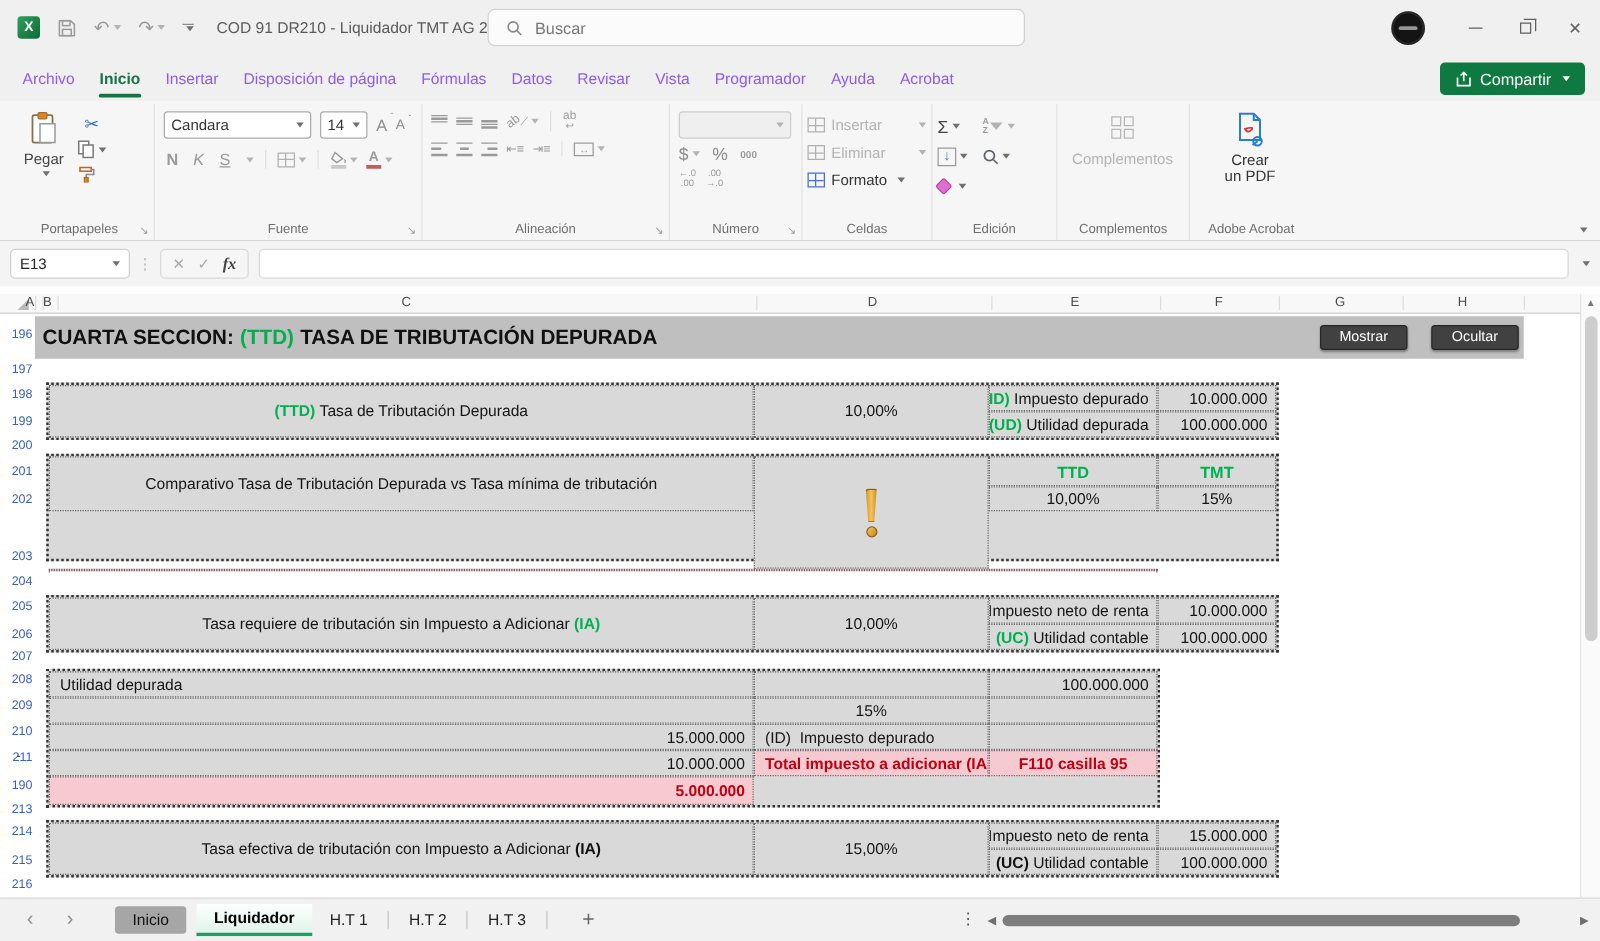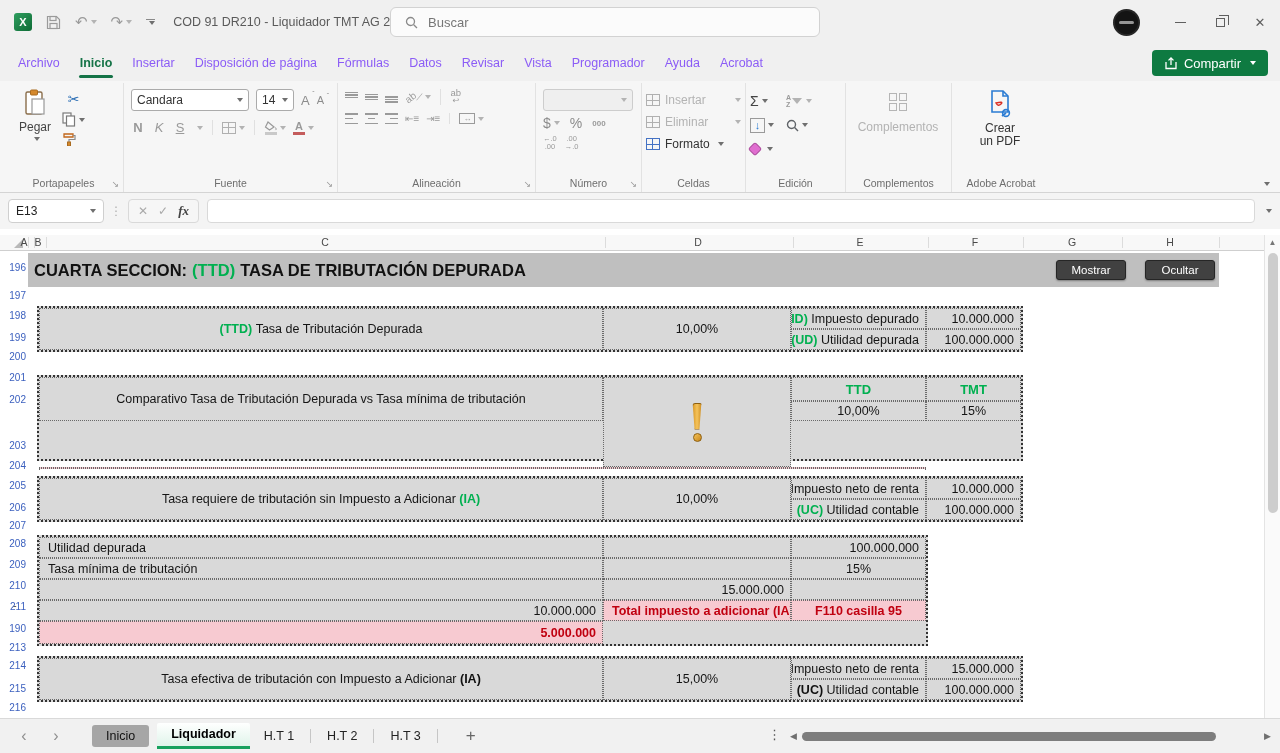--- a/index.html
+++ b/index.html
@@ -515,21 +515,21 @@
 
   <div class="xtable" style="left:37px;top:71px;width:986px;height:46px;grid-template-columns:564px 188px 135px 95px;grid-template-rows:21px 21px">
     <div class="xc cc" style="grid-row:1/3"><span class="grn">(TTD)</span><span>&nbsp;</span><span>Tasa de Tributación Depurada</span></div>
     <div class="xc rr"><span class="grn">(ID)</span><span>&nbsp;</span><span>Impuesto depurado</span></div>
     <div class="xc rr">10.000.000</div>
     <div class="xc cc" style="grid-row:1/3">10,00%</div>
     <div class="xc rr"><span class="grn">(UD)</span><span>&nbsp;</span><span>Utilidad depurada</span></div>
     <div class="xc rr">100.000.000</div>
   </div>
 
-  <div class="xtable" style="left:37px;top:140px;width:986px;height:86px;grid-template-columns:564px 188px 135px 95px;grid-template-rows:24px 20px 46px">
+  <div class="xtable" style="left:37px;top:128px;width:986px;height:86px;grid-template-columns:564px 188px 135px 95px;grid-template-rows:24px 20px 46px">
     <div class="xc cc" style="grid-row:1/3">Comparativo Tasa de Tributación Depurada vs Tasa mínima de tributación</div>
     <div class="xc cc"><span class="grn" style="font-size:13px">TTD</span></div>
     <div class="xc cc"><span class="grn" style="font-size:13px">TMT</span></div>
     <div class="xc cc" style="grid-row:1/4">
       <span class="excl"><span class="bar"></span><span class="dot"></span></span>
     </div>
     <div class="xc cc">10,00%</div>
     <div class="xc cc">15%</div>
     <div class="xc cc pinkc warncell" style="grid-column:1/4">Se requiere adicionar impuesto para el AG 2025 dado que la Tasa de Tributación Depurada es menor que la Tasa Mínima de Tributación</div>
   </div>
@@ -540,25 +540,25 @@
     <div class="xc rr">10.000.000</div>
     <div class="xc cc" style="grid-row:1/3">10,00%</div>
     <div class="xc rr"><span class="grn">(UC)</span><span>&nbsp;</span><span>Utilidad contable</span></div>
     <div class="xc rr">100.000.000</div>
   </div>
 
   <div class="xtable" style="left:37px;top:300px;width:891px;height:111px;grid-template-columns:564px 188px 135px;grid-template-rows:21px 21px 21px 21px 23px">
     <div class="xc ll">Utilidad depurada</div>
     <div class="xc"></div>
     <div class="xc rr">100.000.000</div>
-    <div class="xc ll">Tasa mínima de tributación</div>
     <div class="xc"></div>
     <div class="xc cc">15%</div>
     <div class="xc"></div>
     <div class="xc rr">15.000.000</div>
+    <div class="xc ll">(ID)  Impuesto depurado</div>
     <div class="xc"></div>
     <div class="xc rr">10.000.000</div>
     <div class="xc ll pinkc">Total impuesto a adicionar (IA) al AG 2025</div>
     <div class="xc cc pinkc">F110 casilla 95</div>
     <div class="xc rr pinkc">5.000.000</div>
   </div>
 
   <div class="xtable" style="left:37px;top:421px;width:986px;height:46px;grid-template-columns:564px 188px 135px 95px;grid-template-rows:21px 21px">
     <div class="xc cc" style="grid-row:1/3"><span>Tasa efectiva de tributación con Impuesto a Adicionar</span><span>&nbsp;</span><span class="blk">(IA)</span></div>
     <div class="xc rr"><span>Impuesto neto de renta</span></div>

